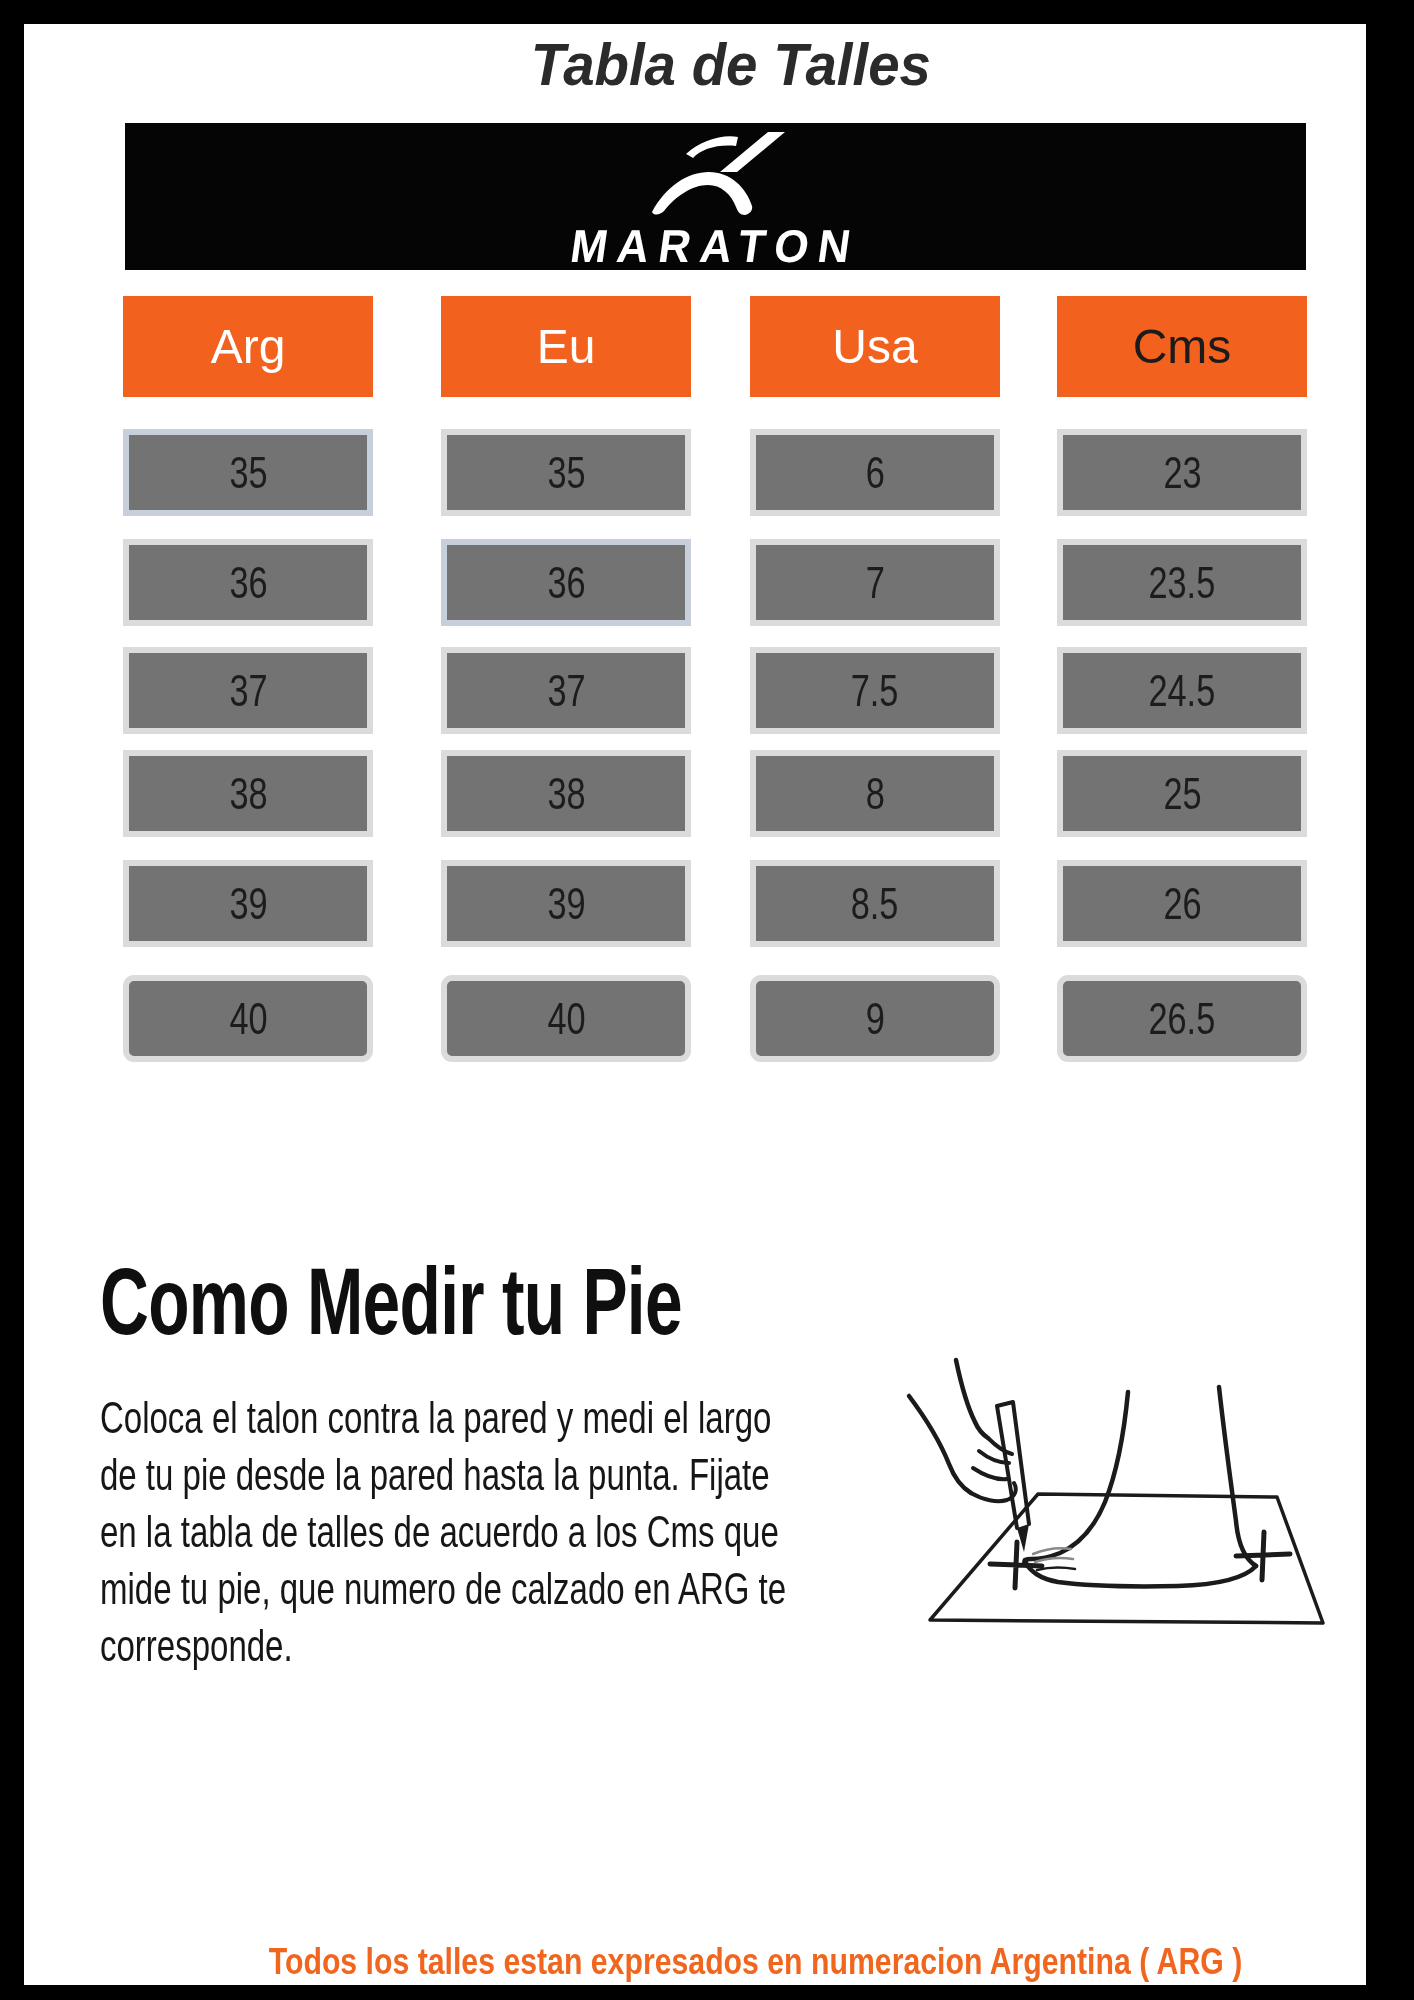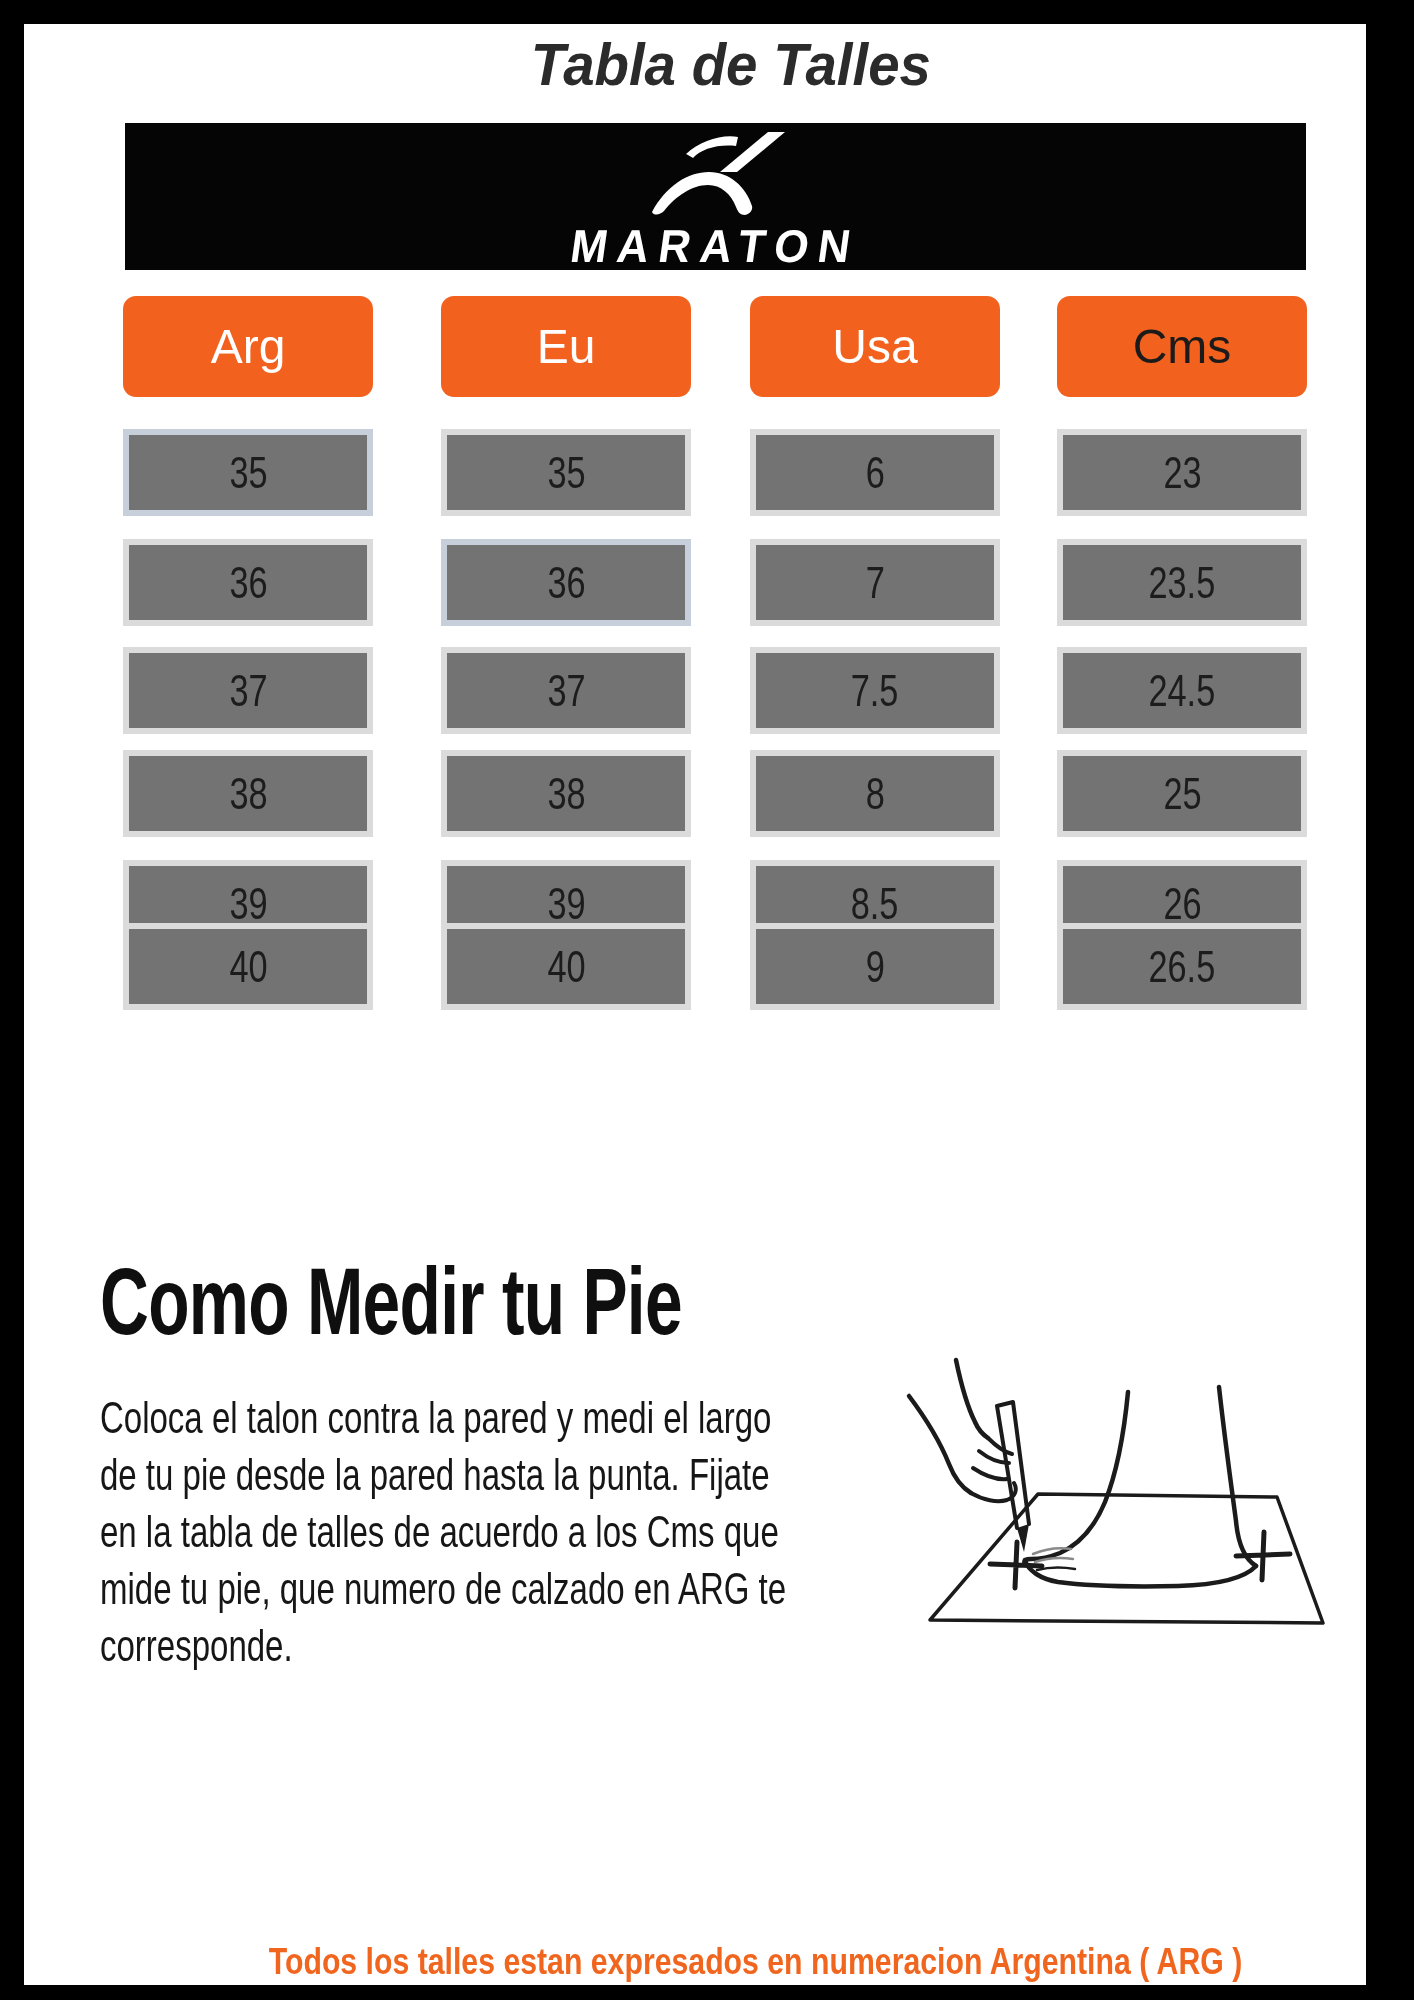--- a/index.html
+++ b/index.html
@@ -30,24 +30,24 @@
     position:absolute;left:0;top:96px;width:100%;text-align:center;
     color:#ffffff;font-size:46px;font-weight:bold;letter-spacing:10px;
   }
   .wordmark span{display:inline-block;transform:skewX(-8deg) scaleX(.96);}
   
   .c0{left:123px;} .c1{left:441px;} .c2{left:750px;} .c3{left:1057px;}
   .hdr{
     position:absolute;top:296px;width:250px;height:101px;
     background:var(--accent-orange,#F3611E);
     display:flex;align-items:center;justify-content:center;
-    font-size:48px;color:#ffffff;border-radius:13px;
+    font-size:48px;color:#ffffff;
   }
   .hdr.dark{color:#1b1b1b;}
-  .r0{top:429px;} .r1{top:539px;} .r2{top:647px;} .r3{top:750px;} .r4{top:860px;} .r5{top:923px;}
+  .r0{top:429px;} .r1{top:539px;} .r2{top:647px;} .r3{top:750px;} .r4{top:860px;} .r5{top:975px;border-radius:11px;}
   .cell{
     position:absolute;width:238px;height:75px;
     background:#737373;border:6px solid var(--cell-border-gray,#DBDBDB);
     display:flex;align-items:center;justify-content:center;
     font-size:44px;color:var(--text-dark,#1c1c1c);
   }
   .cell.blue{border-color:var(--cell-border-blue,#C7CFDA);}
   .cell span{display:inline-block;transform:scaleX(.78);}
   
   .howto-heading{

